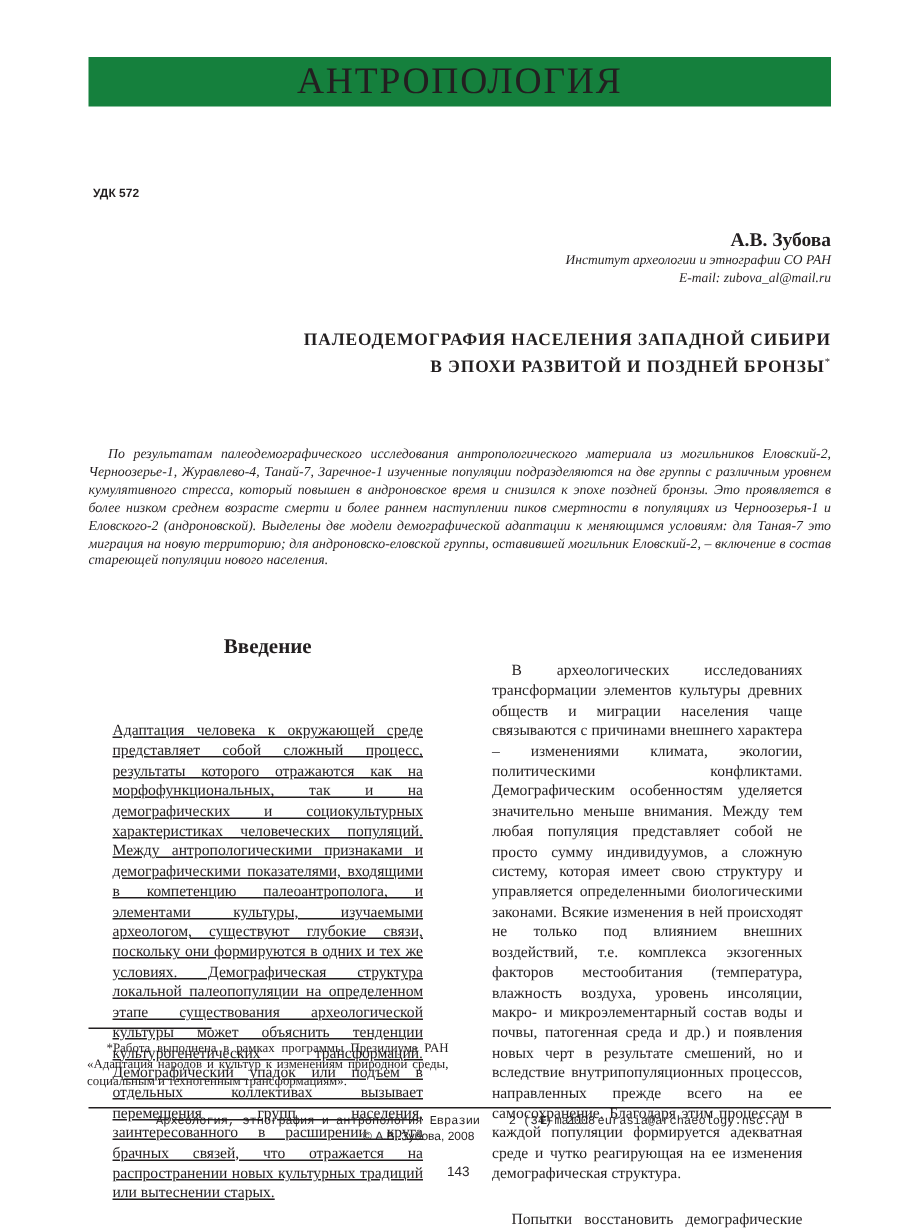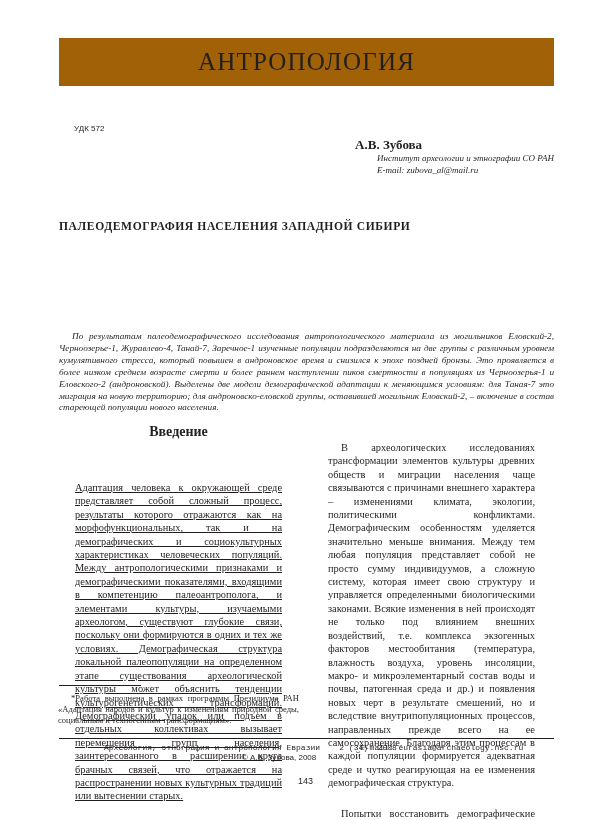--- a/index.html
+++ b/index.html
@@ -1,25 +1,25 @@
 <!DOCTYPE html>
 <html><head>
 <meta charset="utf-8">
 <style>
   html, body { margin: 0; padding: 0; background: #ffffff; }
   body { width: 611px; height: 820px; position: relative; overflow: hidden; color: #231f20; font-family: "Liberation Serif", serif; }
-  .band { position: absolute; left: 59px; top: 38px; width: 495px; height: 48px; background: #a16207; display: flex; align-items: center; justify-content: center; }
+  .band { position: absolute; left: 59px; top: 38px; width: 495px; height: 33px; background: #15803d; display: flex; align-items: center; justify-content: center; }
   .band span { font-family: "Liberation Serif", serif; font-size: 25px; letter-spacing: 1.2px; color: #231f20; }
-  .udk { position: absolute; left: 74px; top: 124px; font-family: "Liberation Sans", sans-serif; font-size: 8px; color: #231f20; }
-  .author-block { position: absolute; right: 57px; top: 137px; text-align: left; }
+  .udk { position: absolute; left: 62px; top: 124px; font-family: "Liberation Sans", sans-serif; font-size: 8px; color: #231f20; font-weight: bold; }
+  .author-block { position: absolute; right: 57px; top: 152px; text-align: right; }
   .author-name { font-weight: bold; font-size: 13px; line-height: 15px; }
   .author-line { font-style: italic; font-size: 9px; line-height: 12px; margin-left: 22px; }
-  .title { position: absolute; left: 59px; top: 220px; width: 495px; text-align: left; font-weight: bold; font-size: 11.6px; line-height: 14px; letter-spacing: 0.6px; }
+  .title { position: absolute; left: 59px; top: 220px; width: 495px; text-align: right; font-weight: bold; font-size: 11.6px; line-height: 14px; letter-spacing: 0.6px; }
   .title sup { font-size: 7px; font-weight: normal; }
-  .abstract { position: absolute; left: 59px; top: 297px; width: 495px; font-style: italic; font-size: 9.2px; line-height: 11.9px; text-align: justify; text-indent: 13px; margin-top: 34px; }
+  .abstract { position: absolute; left: 59px; top: 297px; width: 495px; font-style: italic; font-size: 9.2px; line-height: 11.9px; text-align: justify; text-indent: 13px; }
   .col { position: absolute; top: 455px; width: 241px; font-size: 10.4px; line-height: 13.4px; text-align: justify; }
   .col-left { left: 58px; top: 464px; text-decoration: underline; }
   .col-right { left: 311px; top: 424px; }
   .col p { margin: 17px; text-indent: 13px; }
   .col-left p.first { text-indent: 0; }
   .section-head { position: absolute; left: 58px; top: 424px; width: 241px; text-align: center; font-weight: bold; font-size: 14px; }
   .fn-rule { position: absolute; left: 59px; top: 685px; width: 82px; height: 0; border-top: 1px solid #231f20; }
   .footnote { position: absolute; left: 58px; top: 693px; width: 241px; font-size: 8.6px; line-height: 11px; text-align: justify; text-indent: 13px; }
   .foot-rule { position: absolute; left: 59px; top: 738px; width: 495px; height: 0; border-top: 1px solid #231f20; }
   .foot { position: absolute; top: 742px; font-family: Liberation Mono, monospace; font-size: 8px; line-height: 11px; color: #231f20; }
@@ -38,20 +38,21 @@
 <div class="udk">УДК 572</div>
 
 <div class="author-block">
   <div class="author-name">А.В. Зубова</div>
   <div class="author-line">Институт археологии и этнографии СО РАН</div>
   <div class="author-line">E-mail: zubova_al@mail.ru</div>
 </div>
 
 <div class="title">
   <div>ПАЛЕОДЕМОГРАФИЯ НАСЕЛЕНИЯ ЗАПАДНОЙ СИБИРИ</div>
+  <div><span>В ЭПОХИ РАЗВИТОЙ И ПОЗДНЕЙ БРОНЗЫ</span><sup>*</sup></div>
 </div>
 
 <div class="abstract">По результатам палеодемографического исследования антропологического материала из могильников Еловский-2, Черноозерье-1, Журавлево-4, Танай-7, Заречное-1 изученные популяции подразделяются на две группы с различным уровнем кумулятивного стресса, который повышен в андроновское время и снизился к эпохе поздней бронзы. Это проявляется в более низком среднем возрасте смерти и более раннем наступлении пиков смертности в популяциях из Черноозерья-1 и Еловского-2 (андроновской). Выделены две модели демографической адаптации к меняющимся условиям: для Таная-7 это миграция на новую территорию; для андроновско-еловской группы, оставившей могильник Еловский-2, – включение в состав стареющей популяции нового населения.</div>
 
 <div class="section-head">Введение</div>
 
 <div class="col col-left">
   <p class="first">Адаптация человека к окружающей среде представляет собой сложный процесс, результаты которого отражаются как на морфофункциональных, так и на демографических и социокультурных характеристиках человеческих популяций. Между антропологическими признаками и демографическими показателями, входящими в компетенцию палеоантрополога, и элементами культуры, изучаемыми археологом, существуют глубокие связи, поскольку они формируются в одних и тех же условиях. Демографическая структура локальной палеопопуляции на определенном этапе существования археологической культуры может объяснить тенденции культурогенетических трансформаций. Демографический упадок или подъем в отдельных коллективах вызывает перемещения групп населения, заинтересованного в расширении круга брачных связей, что отражается на распространении новых культурных традиций или вытеснении старых.</p>
 </div>
 

